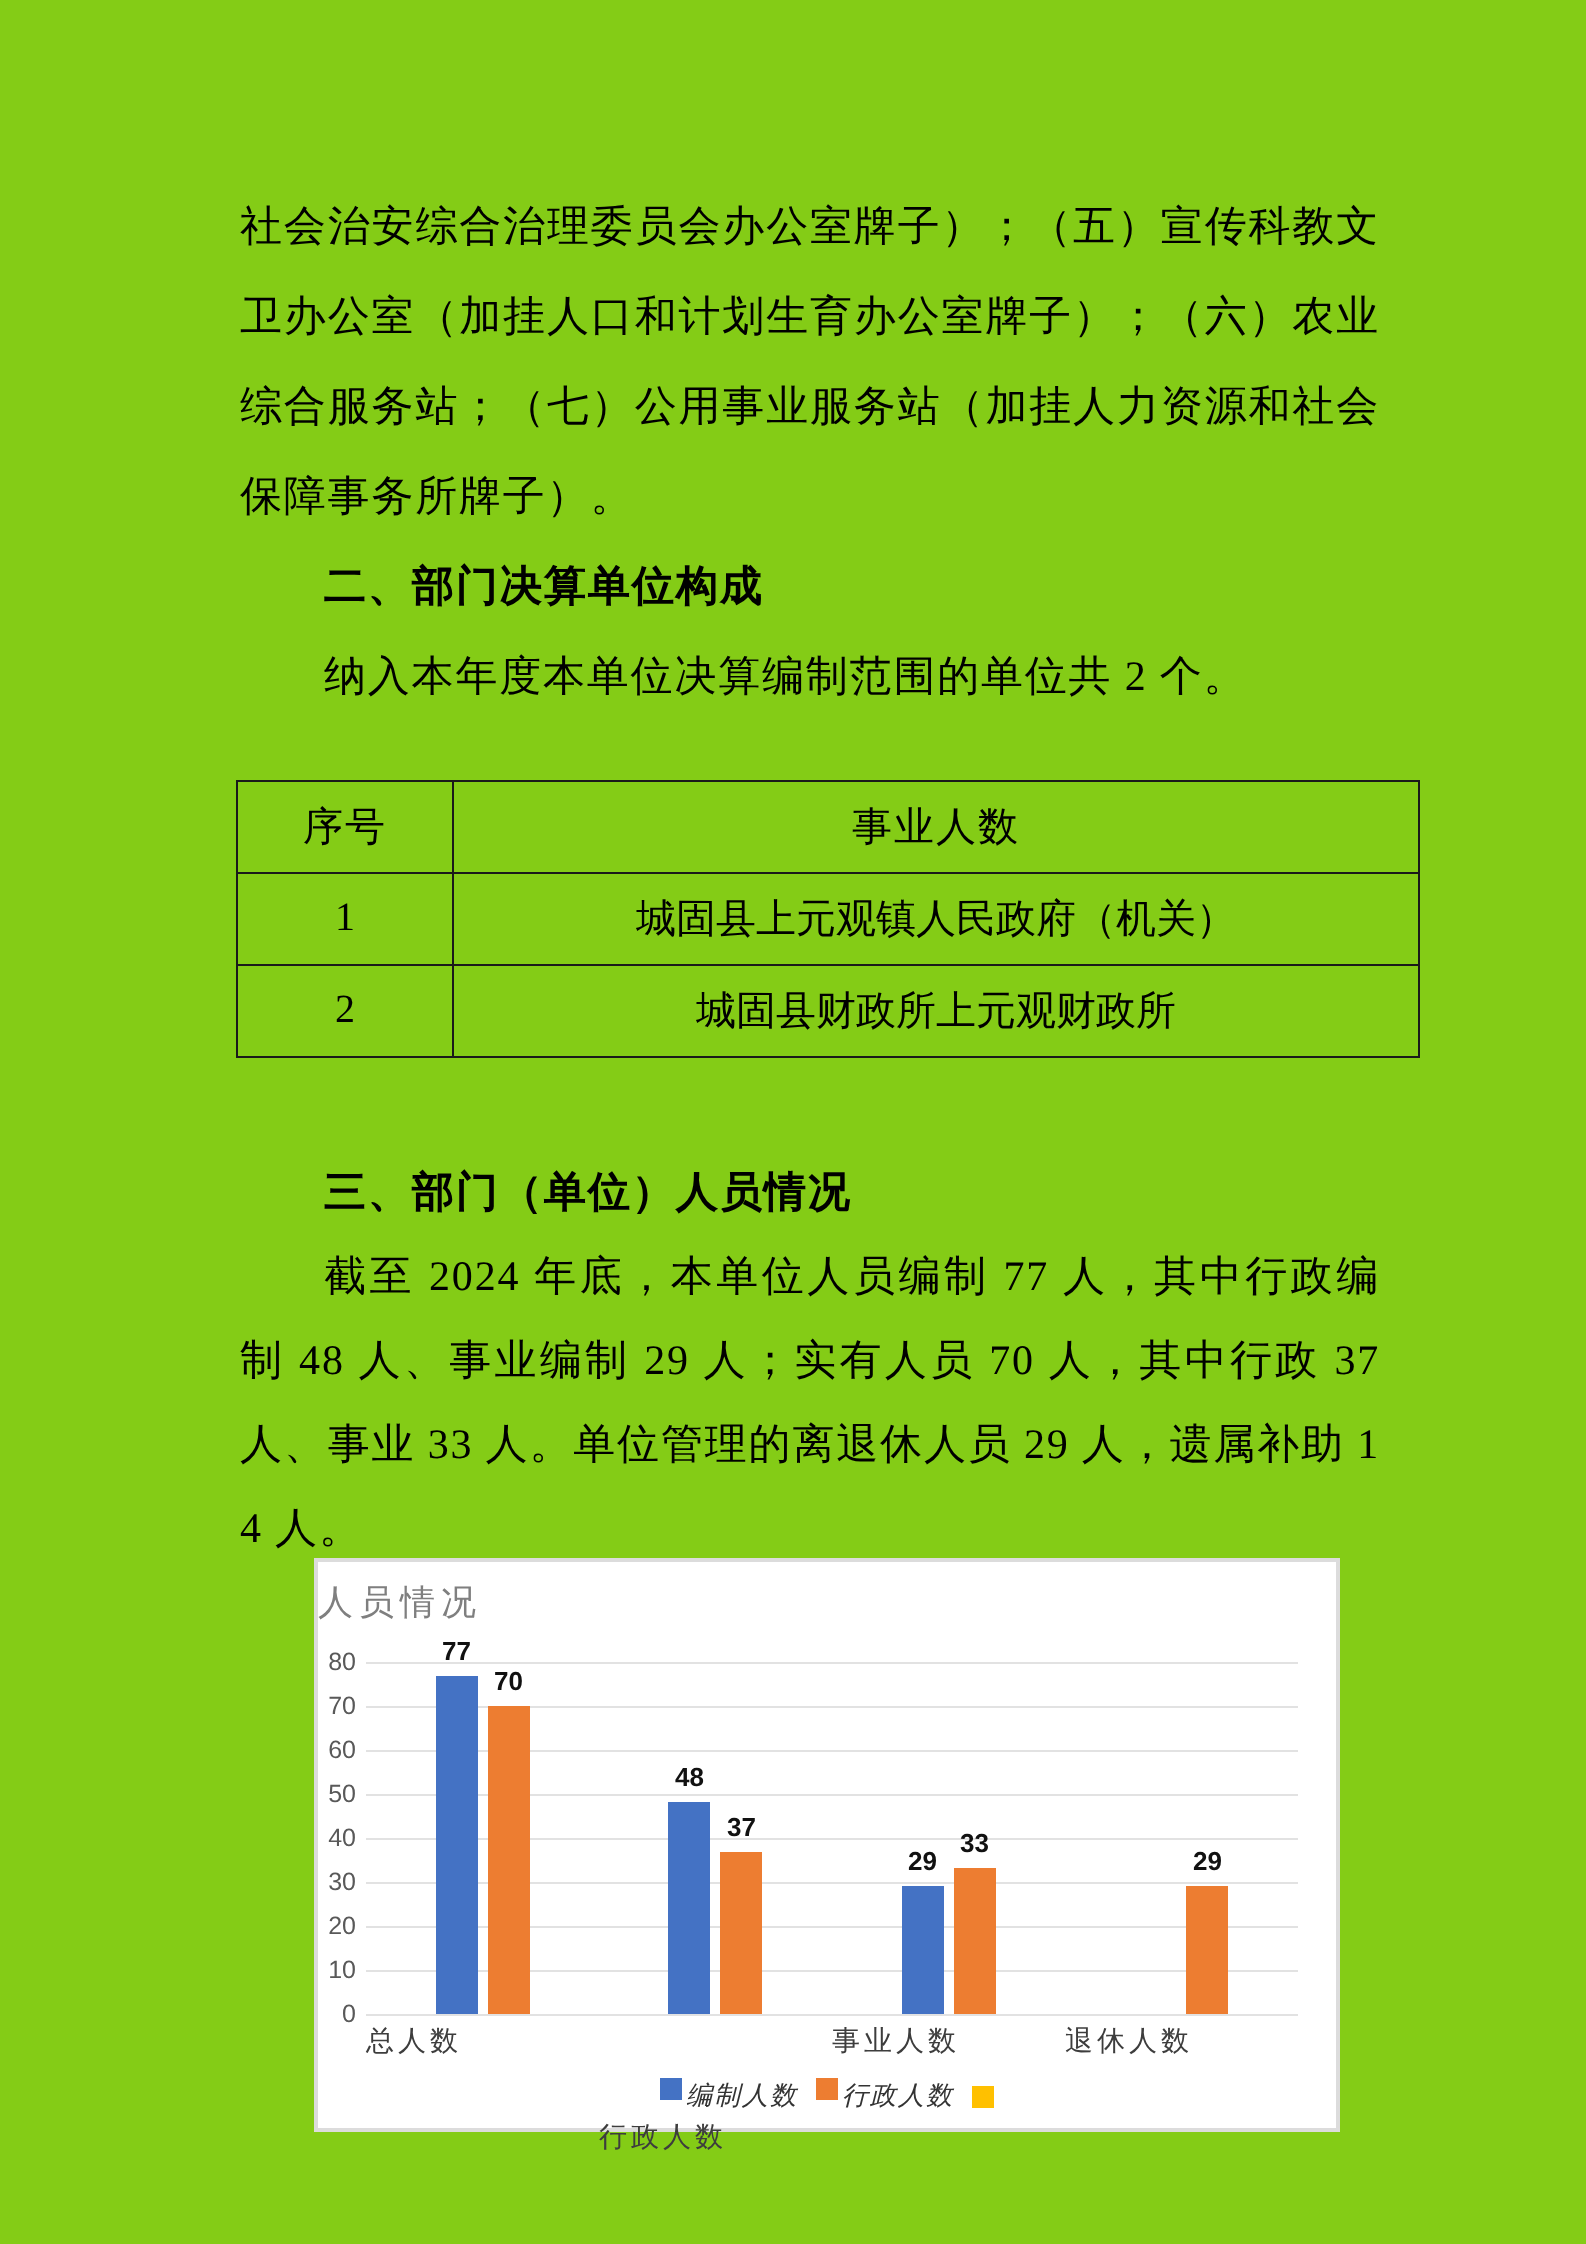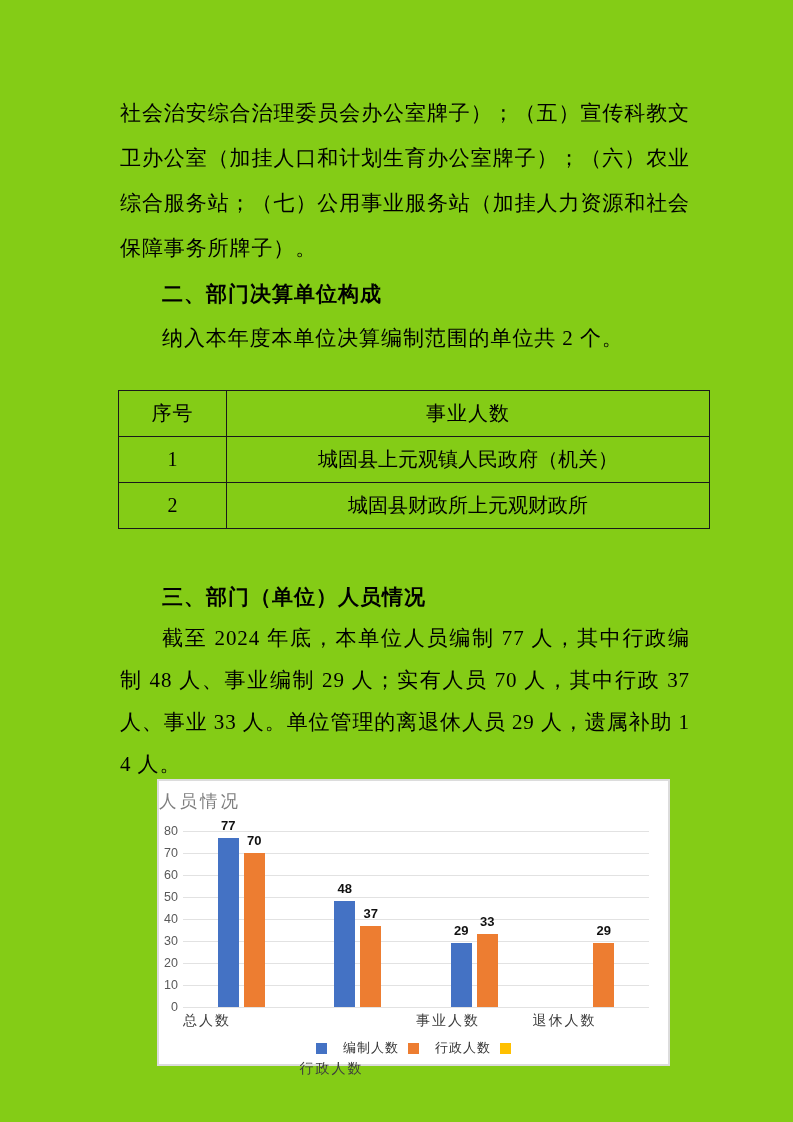--- a/index.html
+++ b/index.html
@@ -67,21 +67,21 @@
   }
   .cat-row { position:absolute; left:24px; top:231px; width:466px; height:18px; }
   .cat-label {
     position:absolute; top:0; text-align:left; font-size:14px; color:#3d3d3d;
     letter-spacing:2px; font-family:"Liberation Serif","DejaVu Serif",serif;
   }
   .legend {
     position:absolute; left:0; top:259px; width:100%; height:16px;
     display:flex; justify-content:center; align-items:center; gap:9px;
   }
-  .legend-item { display:flex; align-items:center; gap:16px; }
+  .legend-item { display:flex; align-items:flex-start; gap:2px;font-style:italic; }
   .legend-swatch { width:11px; height:11px; display:inline-block; }
   .legend-label {
     font-size:13px; color:#333; letter-spacing:1px;
     font-family:"Liberation Serif","DejaVu Serif",serif;
   }
 </style>
 </head>
 <body>
 
 <div class="page">

